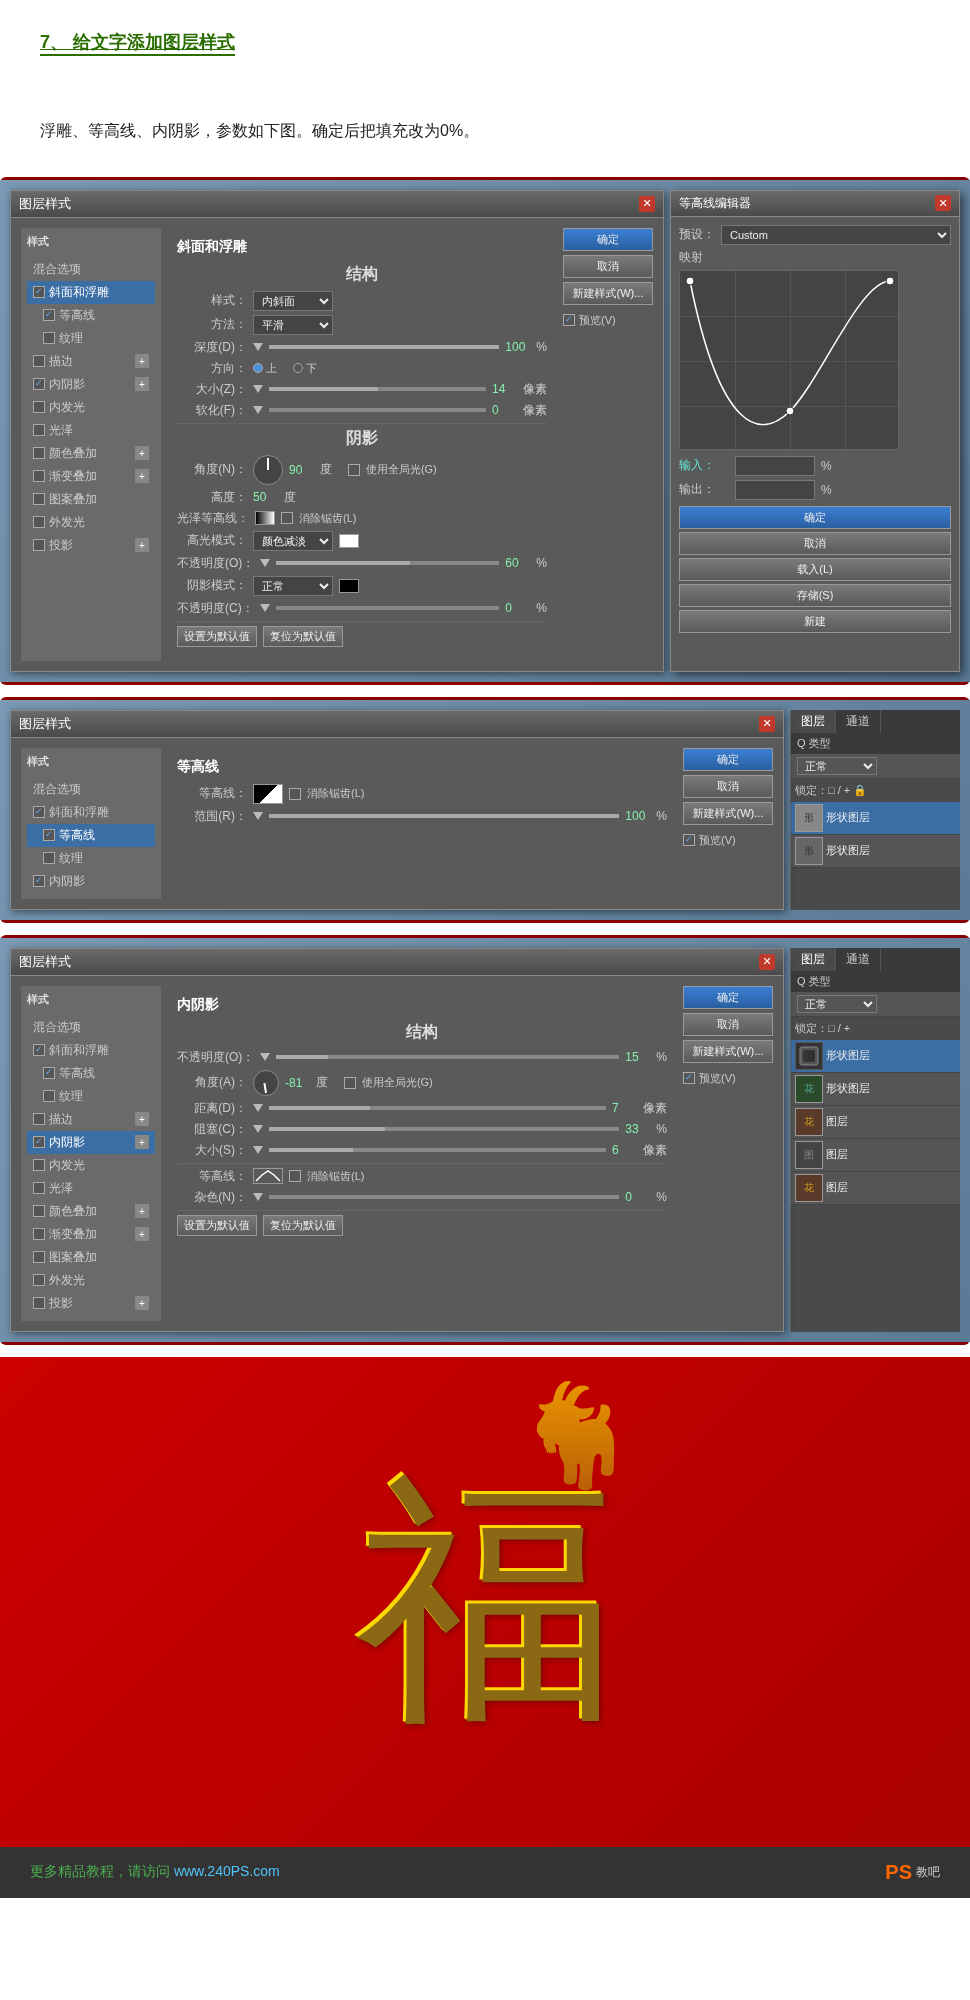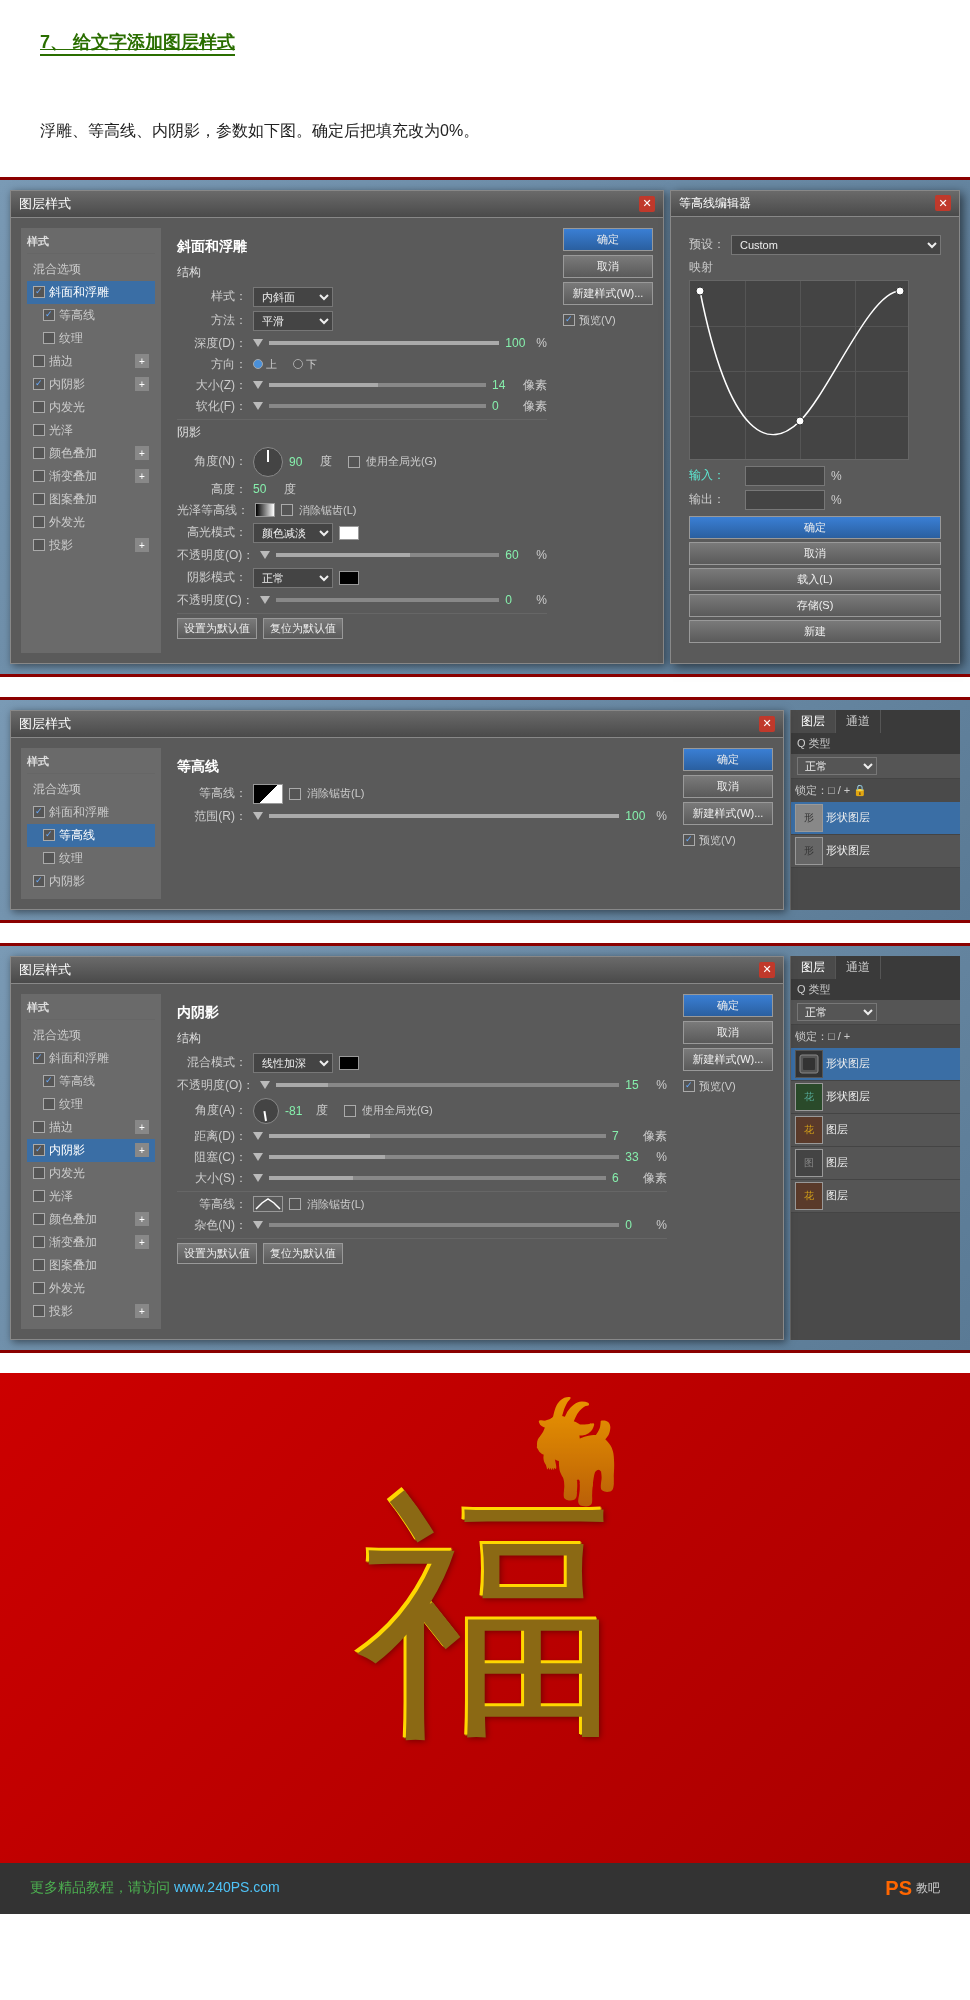--- a/index.html
+++ b/index.html
@@ -106,23 +106,24 @@
       padding: 10px;
     }
     .ls-panel-title {
       color: #fff;
       font-size: 14px;
       margin-bottom: 8px;
       font-weight: bold;
     }
     .ls-sub-title {
       color: #ddd;
-      font-size: 12px;
+      font-size: 16px;
       margin-bottom: 6px;
-      font-weight: normal;
+      font-weight: bold;
+      text-align: center;
     }
     .form-row {
       display: flex;
       align-items: center;
       margin-bottom: 4px;
       gap: 6px;
     }
     .form-label {
       color: #ccc;
       font-size: 12px;
@@ -216,21 +217,21 @@
     }
     .contour-titlebar {
       background: linear-gradient(to bottom, #6a6a6a, #4a4a4a);
       padding: 4px 8px;
       display: flex;
       align-items: center;
       justify-content: space-between;
       border-bottom: 1px solid #888;
     }
     .contour-body {
-      padding: 18px;
+      padding: 8px;
     }
     .contour-row {
       display: flex;
       align-items: center;
       margin-bottom: 4px;
       gap: 6px;
     }
     .layers-tab-row {
       display: flex;
       background: #3a3a3a;
@@ -322,21 +323,22 @@
       padding: 14px 30px;
       display: flex;
       justify-content: space-between;
       align-items: center;
     }
 
     
     .red-border-block {
       border-top: 3px solid #8b0000;
       border-bottom: 3px solid #8b0000;
-      margin-bottom: 20px;
+      margin-bottom: 12px;
+      border-radius: 6px;
     }
 
     
     .cb { display: inline-block; width:12px; height:12px; border:1px solid #aaa; background:#555; vertical-align:middle; position:relative; }
     .cb.on::after { content:'✓'; color:#6af; font-size:9px; position:absolute; top:-1px; left:1px; }
 
     
     .tri { display:inline-block; width:0; height:0; border-left:5px solid transparent; border-right:5px solid transparent; border-top:8px solid #bbb; vertical-align:middle; }
 
     
@@ -817,27 +819,20 @@
             <span>投影</span>
             <span class="ls-add-btn">+</span>
           </div>
         </div>
 
         <div class="ls-main">
           <div class="ls-panel-title">内阴影</div>
           <div class="ls-sub-title">结构</div>
 
           <div class="form-row">
-            <span class="form-label">混合模式：</span>
-            <select class="form-select">
-              <option>线性加深</option>
-            </select>
-            <div class="color-box black"></div>
-          </div>
-          <div class="form-row">
             <span class="form-label">不透明度(O)：</span>
             <span class="tri"></span>
             <div class="form-slider-track" style="width:160px;">
               <div class="form-slider-fill" style="width:15%;"></div>
             </div>
             <span class="form-value">15</span>
             <span class="form-unit">%</span>
           </div>
           <div class="form-row">
             <span class="form-label">角度(A)：</span>

